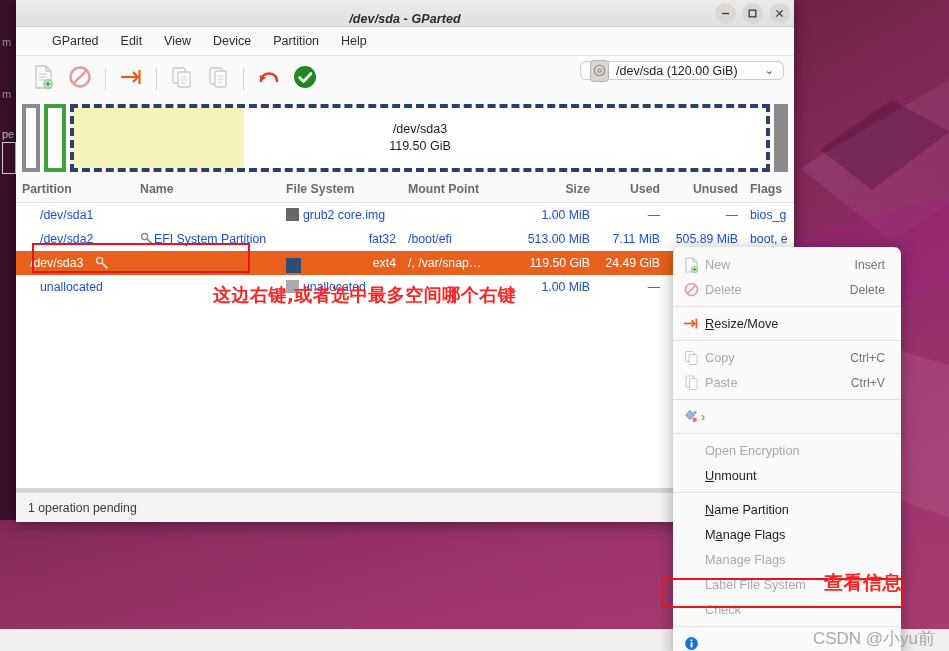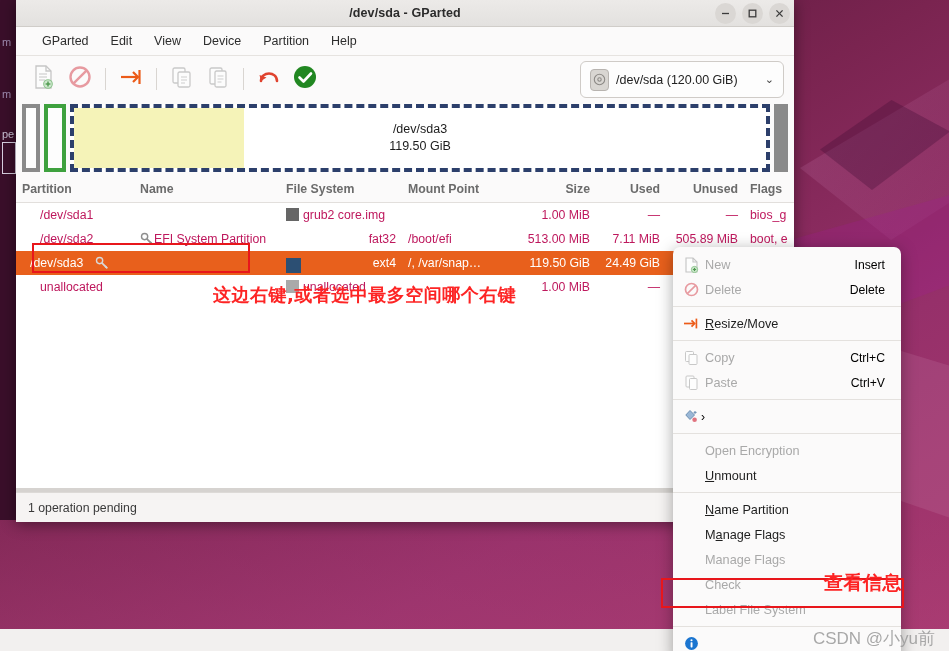--- a/index.html
+++ b/index.html
@@ -62,59 +62,59 @@
     background: #fbfafa;
     box-shadow: 0 2px 14px rgba(0,0,0,.45);
     display: flex; flex-direction: column;
   }
 
   
   #titlebar {
     height: 27px; flex: 0 0 27px;
     background: linear-gradient(180deg, #eceae8 0%, #e3e1df 100%);
     border-bottom: 1px solid #d0cdc9;
-    display: flex; align-items: center; position: relative;
+    display: flex; align-items: flex-end; position: relative; font-style: italic;
   }
   #titlebar .title {
     flex: 1; text-align: center; font-size: 12.5px; font-weight: bold; color: #2b2b2b;
     letter-spacing: .1px;
   }
   .winbtns { position: absolute; right: 4px; top: 3px; display: flex; gap: 6px; }
   .winbtn {
     width: 21px; height: 21px; border-radius: 50%;
     background: #dad7d4; display: flex; align-items: center; justify-content: center;
     color: #3b3b3b; font-size: 11px; line-height: 1; cursor: default;
   }
   .winbtn svg { display: block; }
 
   
   #menubar {
     height: 29px; flex: 0 0 29px;
     background: #fbfafa;
-    display: flex; align-items: center; padding-left: 16px; gap: 2px;
+    display: flex; align-items: center; padding-left: 26px; gap: 2px;
     border-bottom: 1px solid #e6e3e0;
   }
   #menubar .mi {
     font-size: 12.5px; color: #2d2d2d; padding: 4px 10px; border-radius: 4px; cursor: default;
   }
 
   
   #toolbar {
     height: 46px; flex: 0 0 46px;
     background: #fbfafa; display: flex; align-items: center; padding: 0 10px;
     position: relative;
   }
   .tbtn {
     width: 36px; height: 34px; display: flex; align-items: center; justify-content: center;
     border-radius: 5px; cursor: default;
   }
   .tsep { width: 1px; height: 22px; background: #d9d5d1; margin: 0 7px; }
   .devsel {
     position: absolute; right: 10px; top: 5px;
-    height: 37px; min-width: 204px;
+    height: 19px; min-width: 204px;
     border: 1px solid #cfcbc7; border-radius: 6px; background: #fdfdfd;
     display: flex; align-items: center; gap: 7px; padding: 0 9px;
     font-size: 12.5px; color: #222; cursor: default;
   }
   .devsel .diskicon {
     width: 19px; height: 22px; border-radius: 4px;
     background: #d9d6d2; border: 1px solid #b8b4b0;
     display: flex; align-items: center; justify-content: center;
   }
   .devsel .chev { margin-left: auto; color: #444; font-size: 11px; }
@@ -147,21 +147,21 @@
   
   #tablearea { flex: 1 1 auto; background: #ffffff; overflow: hidden; position: relative; }
   table.parts { width: 100%; border-collapse: collapse; table-layout: fixed; }
   table.parts th {
     font-size: 12.3px; font-weight: bold; color: #6b6b6b;
     padding: 6px 6px; border-bottom: 1px solid #e2dfdc;
     background: #fbfafa; text-align: right; white-space: nowrap;
   }
   table.parts th.l { text-align: left; }
   table.parts td {
-    font-size: 12.3px; color: #be185d; padding: 5px 6px; white-space: nowrap;
+    font-size: 12.3px; color: #1d4ed8; padding: 5px 6px; white-space: nowrap;
     text-align: right; overflow: hidden;
   }
   table.parts td.l { text-align: left; }
   table.parts tr.sel td { background: #e8601c; color: #ffffff; }
   .swatch { display: inline-block; width: 13px; height: 13px; vertical-align: -2px; margin-right: 4px; }
   .keyicon { display: inline-block; width: 14px; height: 14px; vertical-align: -3px; }
 
   
   #opsplit { height: 4px; background: #d6d3d0; }
   #opspane {
@@ -182,21 +182,21 @@
     box-shadow: 0 3px 16px rgba(0,0,0,.35);
     padding: 5px 0; font-size: 12.7px; z-index: 40;
   }
   .mrow {
     display: flex; align-items: center; height: 25px; padding: 0 16px 0 8px; cursor: default;
   }
   .mrow .micon { width: 20px; flex: 0 0 20px; display: flex; align-items: center; justify-content: center; }
   .mrow .mlabel { flex: 1; color: #1f1f1f; padding-left: 4px; }
   .mrow .maccel { color: #9a9a9a; font-size: 12.2px; }
   .mrow.dis .mlabel { color: #a9a9a9; }
-  .mrow.dis .maccel { color: #000000; }
+  .mrow.dis .maccel { color: #737373; }
   .msep { height: 1px; background: #e4e1de; margin: 4px 0; }
   u { text-decoration: underline; }
 
   
   .annot { position: absolute; z-index: 60; pointer-events: none; }
   #box-sda3 { left: 32px; top: 243px; width: 218px; height: 30px; border: 2.5px solid #e8161b; }
   #box-info { left: 661px; top: 578px; width: 243px; height: 30px; border: 2.5px solid #e8161b; }
   #txt-right {
     left: 213px; top: 283px; color: #fd2424; font-size: 18px; font-weight: bold;
     font-family: "DejaVu Sans", sans-serif; letter-spacing: .5px;
@@ -580,27 +580,27 @@
   </div>
 
   <div class="mrow dis">
     <span class="micon"></span>
     <span class="mlabel">Manage Flags</span>
     <span class="maccel"></span>
   </div>
 
   <div class="mrow dis">
     <span class="micon"></span>
+    <span class="mlabel">Label File System</span>
+    <span class="maccel"></span>
+  </div>
+
+  <div class="mrow dis">
+    <span class="micon"></span>
     <span class="mlabel">Check</span>
-    <span class="maccel"></span>
-  </div>
-
-  <div class="mrow dis">
-    <span class="micon"></span>
-    <span class="mlabel">Label File System</span>
     <span class="maccel"></span>
   </div>
 
   <div class="msep"></div>
 
   <div class="mrow">
     <span class="micon">
       <svg width="15" height="15" viewBox="0 0 15 15">
         <circle cx="7.5" cy="7.5" r="6.4" fill="#1b75d0"></circle>
         <circle cx="7.5" cy="4.3" r="1.05" fill="#ffffff"></circle>

